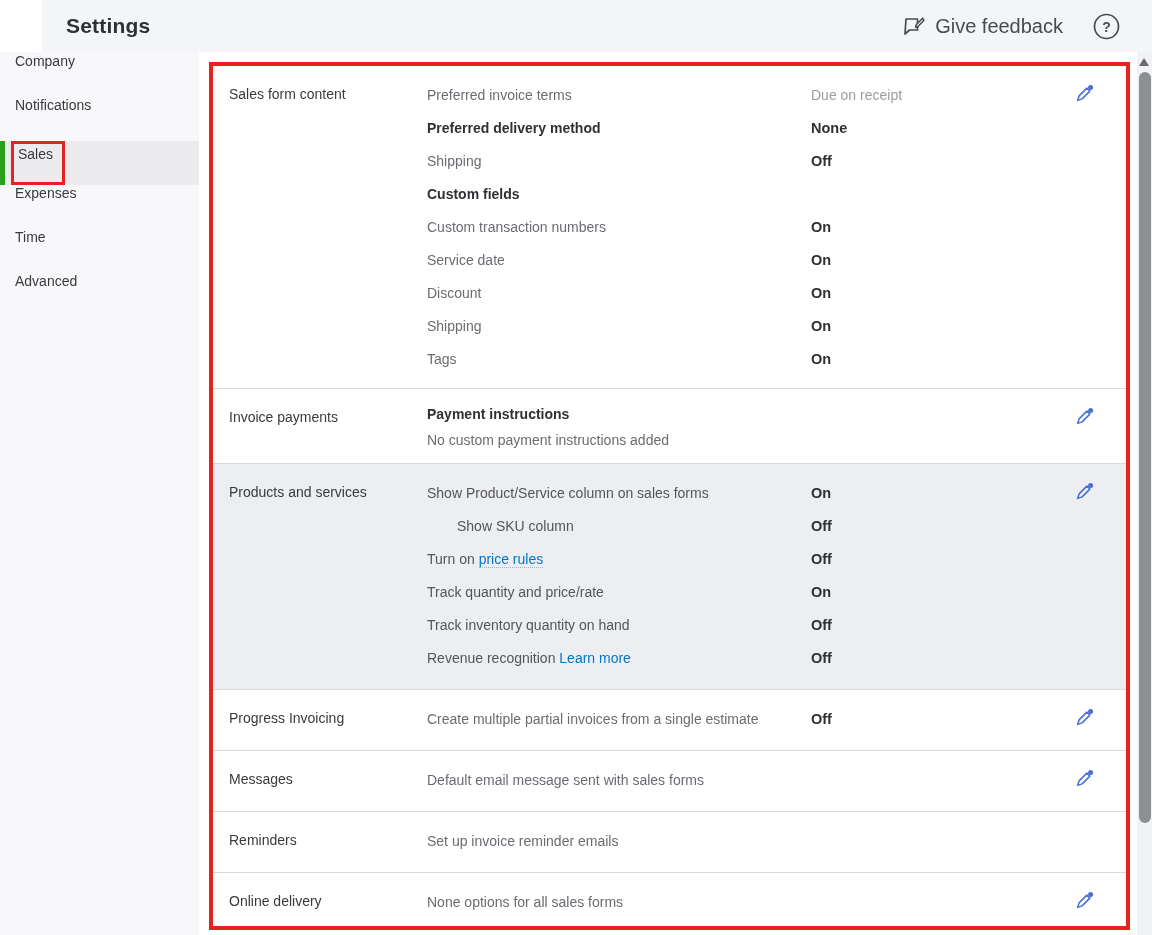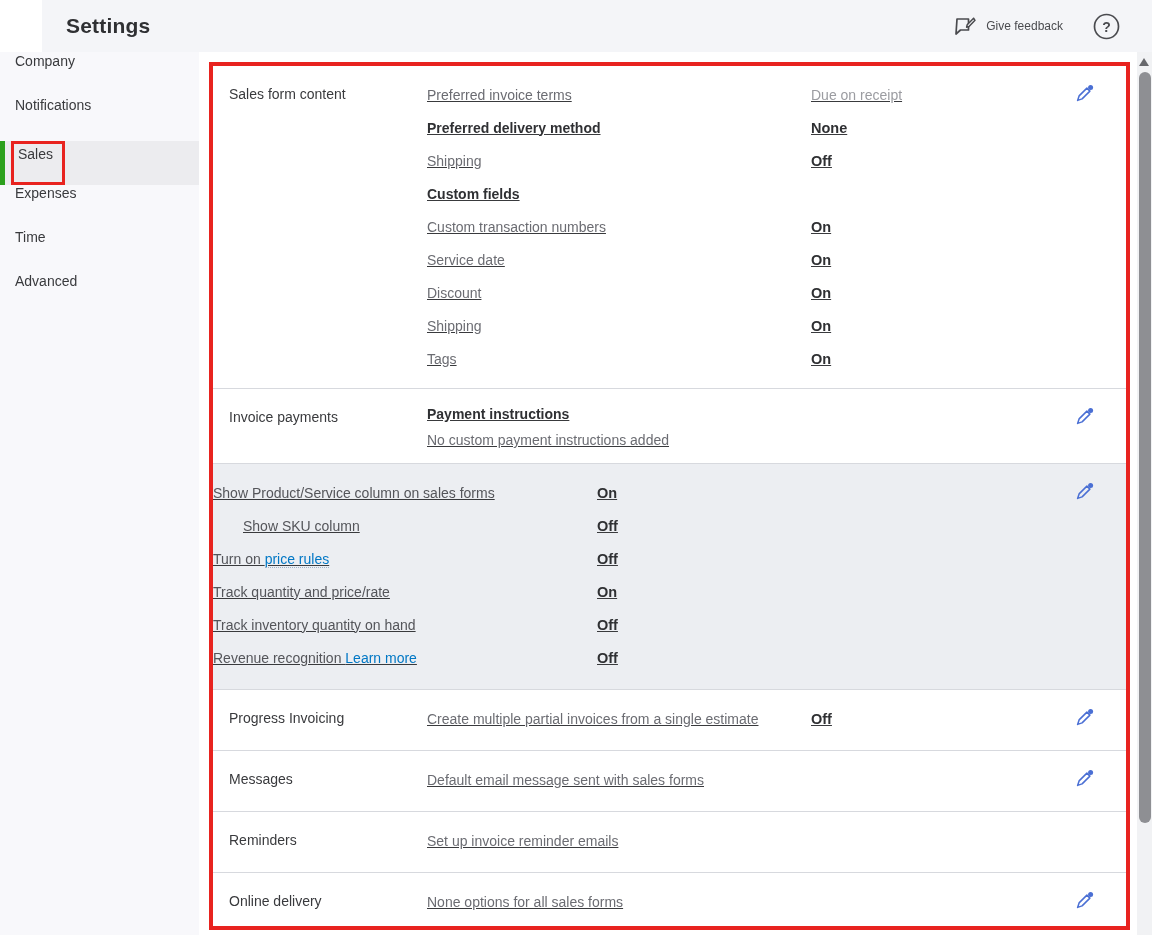--- a/index.html
+++ b/index.html
@@ -14,38 +14,38 @@
   
   .topbar {
     position: absolute; top: 0; left: 0; width: 1152px; height: 52px;
     background: #f4f5f8;
     display: flex; align-items: center;
     padding: 0 22px 0 24px;
     margin-left: 42px;
   }
   .page-title { font-size: 21px; font-weight: 700; color: #2f3033; letter-spacing: .2px; }
   .topbar-right { margin-left: auto; display: flex; align-items: center; gap: 30px; }
-  .feedback-btn { display: flex; align-items: center; gap: 9px; color: #4a4b4f; font-size: 12px; cursor: pointer; background: none; border: none; font-family: inherit; }
+  .feedback-btn { display: flex; align-items: center; gap: 9px; color: #4a4b4f; font-size: 20px; cursor: pointer; background: none; border: none; font-family: inherit; }
   .icon-btn { background: none; border: none; cursor: pointer; display: flex; align-items: center; justify-content: center; }
   
   .sidebar { position: absolute; top: 52px; left: 0; width: 199px; bottom: 0; background: #f8f8fb; padding-top: 1px; }
   .side-item {
     height: 44px; display: flex; 
     padding-left: 15px; font-size: 14px; color: #393a3d; cursor: pointer;
   }
   .side-item.selected { background: #ececef; border-left: 5px solid #2ca01c; padding-left: 10px; }
   .side-item.selected .side-label { border: 3px solid #e8231f; padding: 2px 9px 3px 4px; margin-left: -4px; }
   
   .content-bg { position: absolute; top: 52px; left: 199px; right: 15px; bottom: 0; background: #ffffff; }
   .main { position: absolute; top: 66px; left: 213px; width: 913px; height: 860px; overflow: hidden; background: #fff; }
   .section { display: flex; position: relative; border-bottom: 1px solid #d7d9de; background: #fff; gap: 24px; }
   .section.gray { background: #eceef2; border-bottom-color: #d7d9de; }
   .sec-title { width: 190px; padding: 20px 10px 0 16px; font-size: 14px; color: #393a3d; flex-shrink: 0; }
   .rows { flex: 1; display: flex; flex-direction: column; }
-  .row { display: flex; align-items: center; min-height: 33px; font-size: 14px; text-decoration: underline; }
+  .row { display: flex; align-items: center; min-height: 33px; font-size: 14px; }
   .rows.tight .row { min-height: 26px; }
   .row-label { width: 384px; color: #6b6c72; padding-right: 14px; }
   .row.indent .row-label { padding-left: 30px; width: 384px; }
   .row-label.bold { color: #2f3033; font-weight: 700; }
   .row-label.normal { color: #54555a; }
   .row-value { font-weight: 700; color: #2f3033; font-size: 14.5px; }
   .row-value.muted { font-weight: 400; color: #9b9ca1; font-size: 14px; }
   a.inline-link { color: #0077c5; text-decoration: none; cursor: pointer; }
   a.inline-link.dotted { border-bottom: 1px dotted #9fb3c8; }
   .edit-btn { position: absolute; top: 16px; right: 30px; width: 24px; height: 24px; background: none; border: none; cursor: pointer; padding: 0; }
@@ -179,20 +179,21 @@
         <div class="row">
           <span class="row-label muted"><span>No custom payment instructions added</span></span>
         </div>
       </div>
       <button class="edit-btn"><span><svg width="24" height="24" viewBox="0 0 24 24" fill="none">
             <circle cx="18.6" cy="5.4" r="2.5" fill="#4a6fd4"></circle>
             <path d="M5.6 18.4 L7.1 13.9 L14.9 6.1 L17.9 9.1 L10.1 16.9 Z" stroke="#4a6fd4" stroke-width="1.5" stroke-linejoin="round" fill="none"></path>
           </svg></span></button>
     </section>
     <section class="section gray">
+      <div class="sec-title">Products and services</div>
       <div class="rows pad-top pad-bot-md">
         <div class="row">
           <span class="row-label normal"><span>Show Product/Service column on sales forms</span></span>
           <span class="row-value">On</span>
         </div>
         <div class="row indent">
           <span class="row-label normal"><span>Show SKU column</span></span>
           <span class="row-value">Off</span>
         </div>
         <div class="row">

